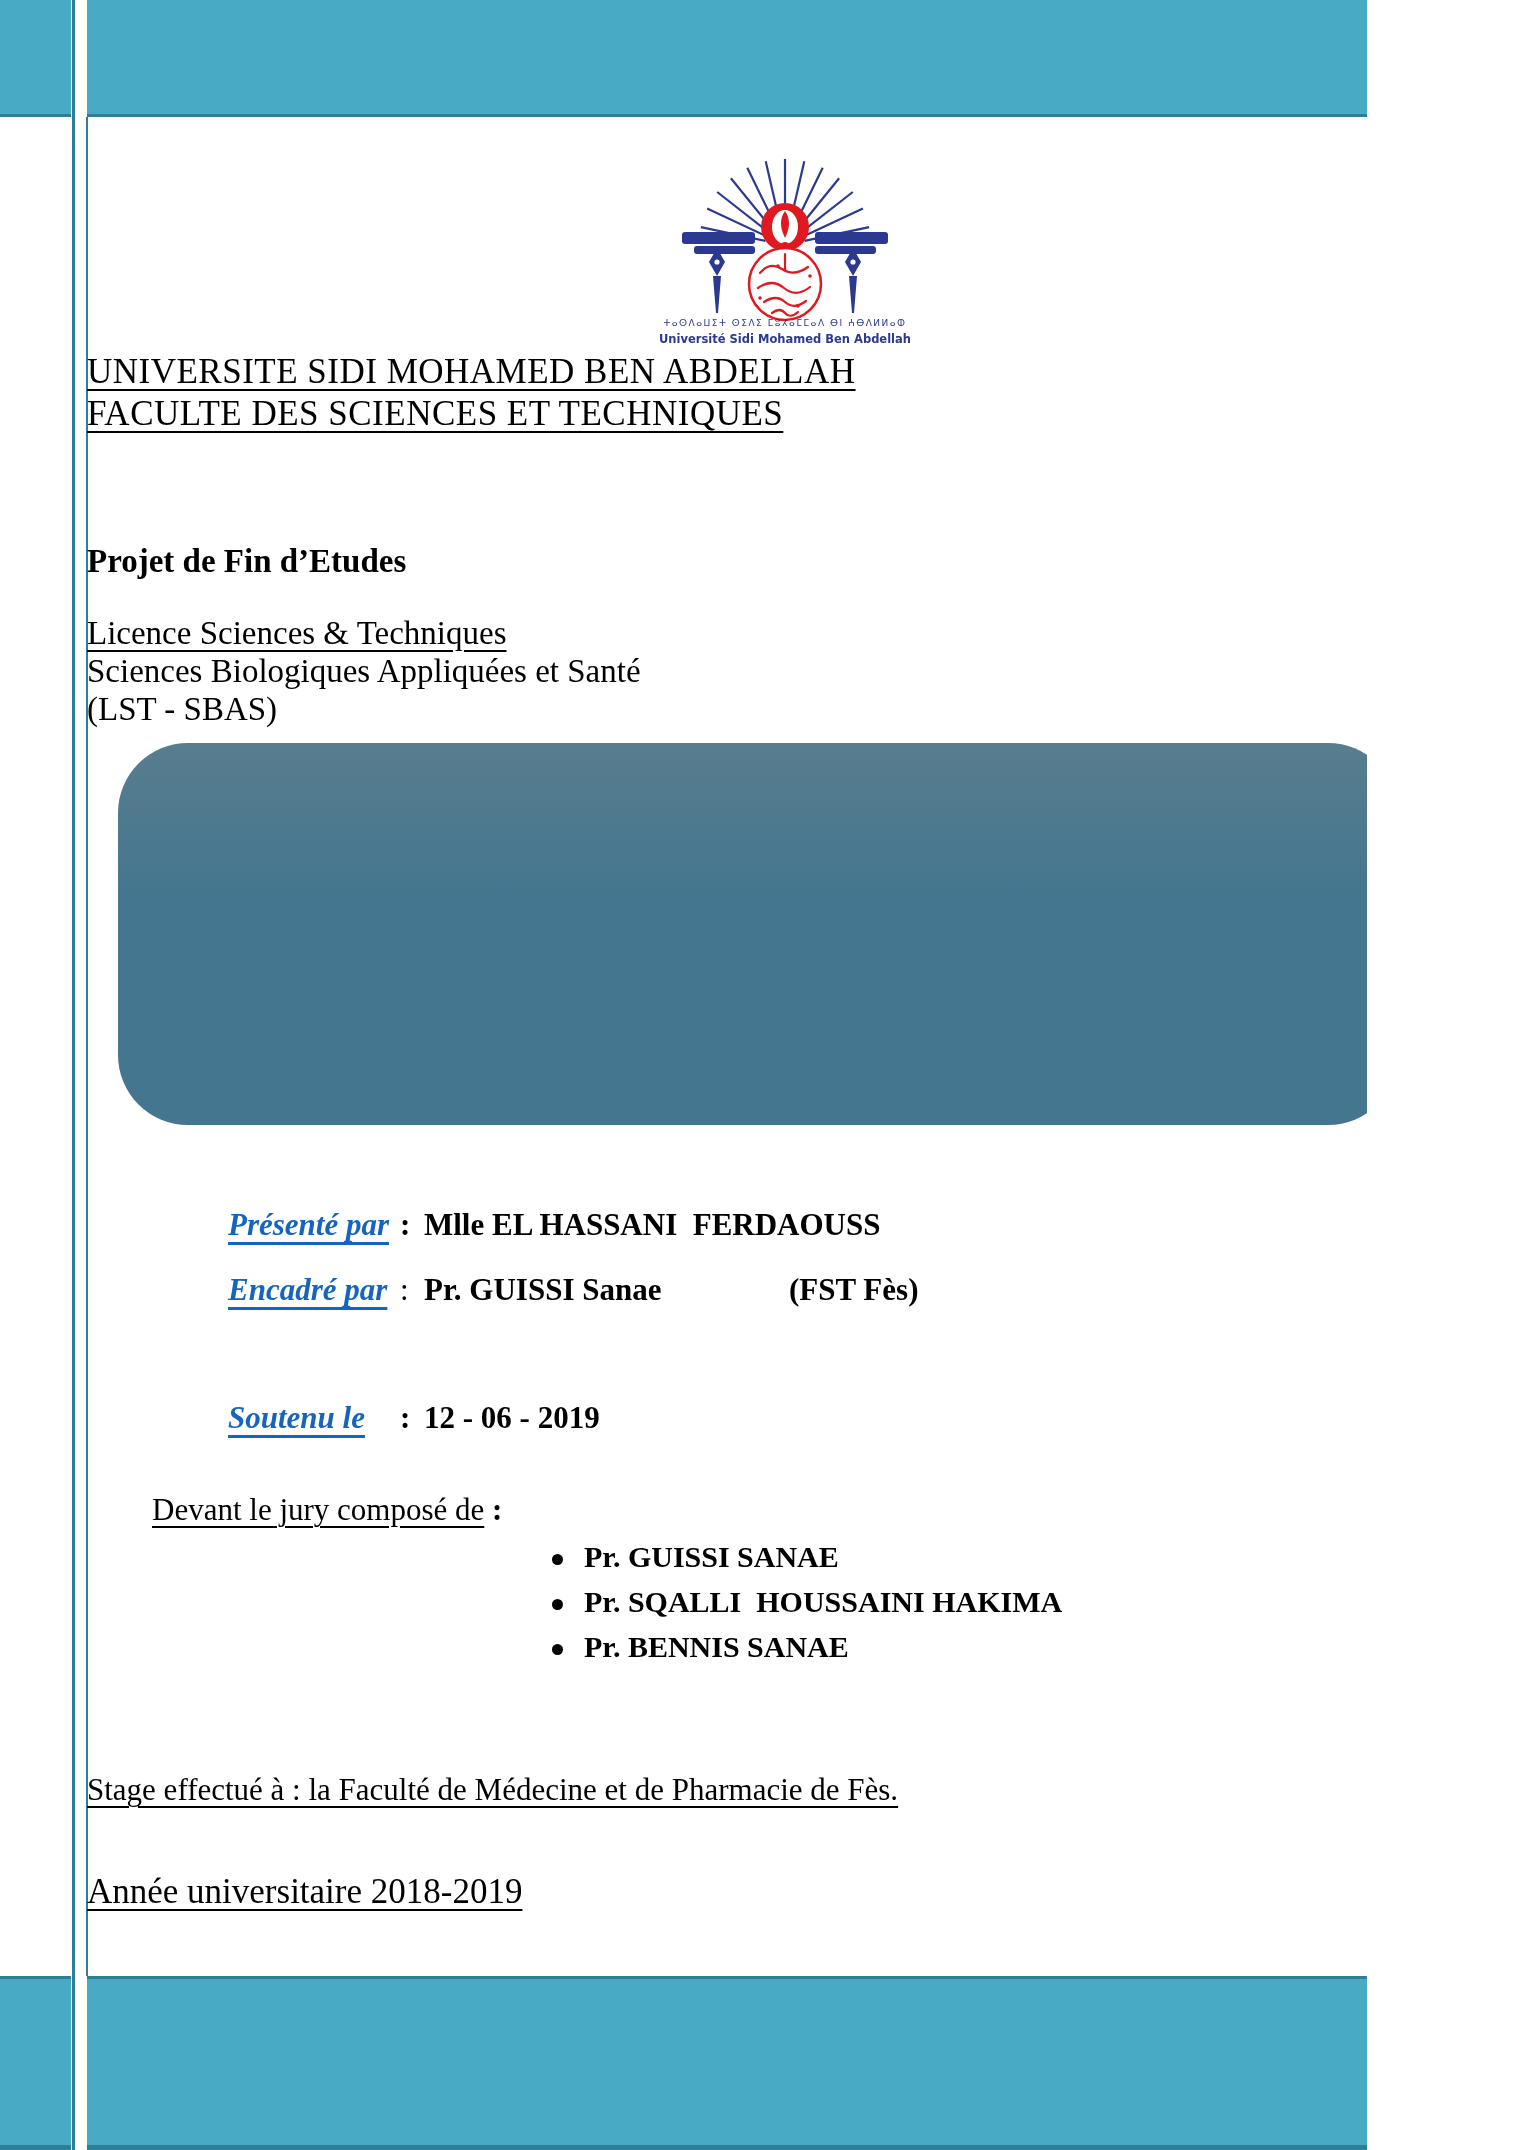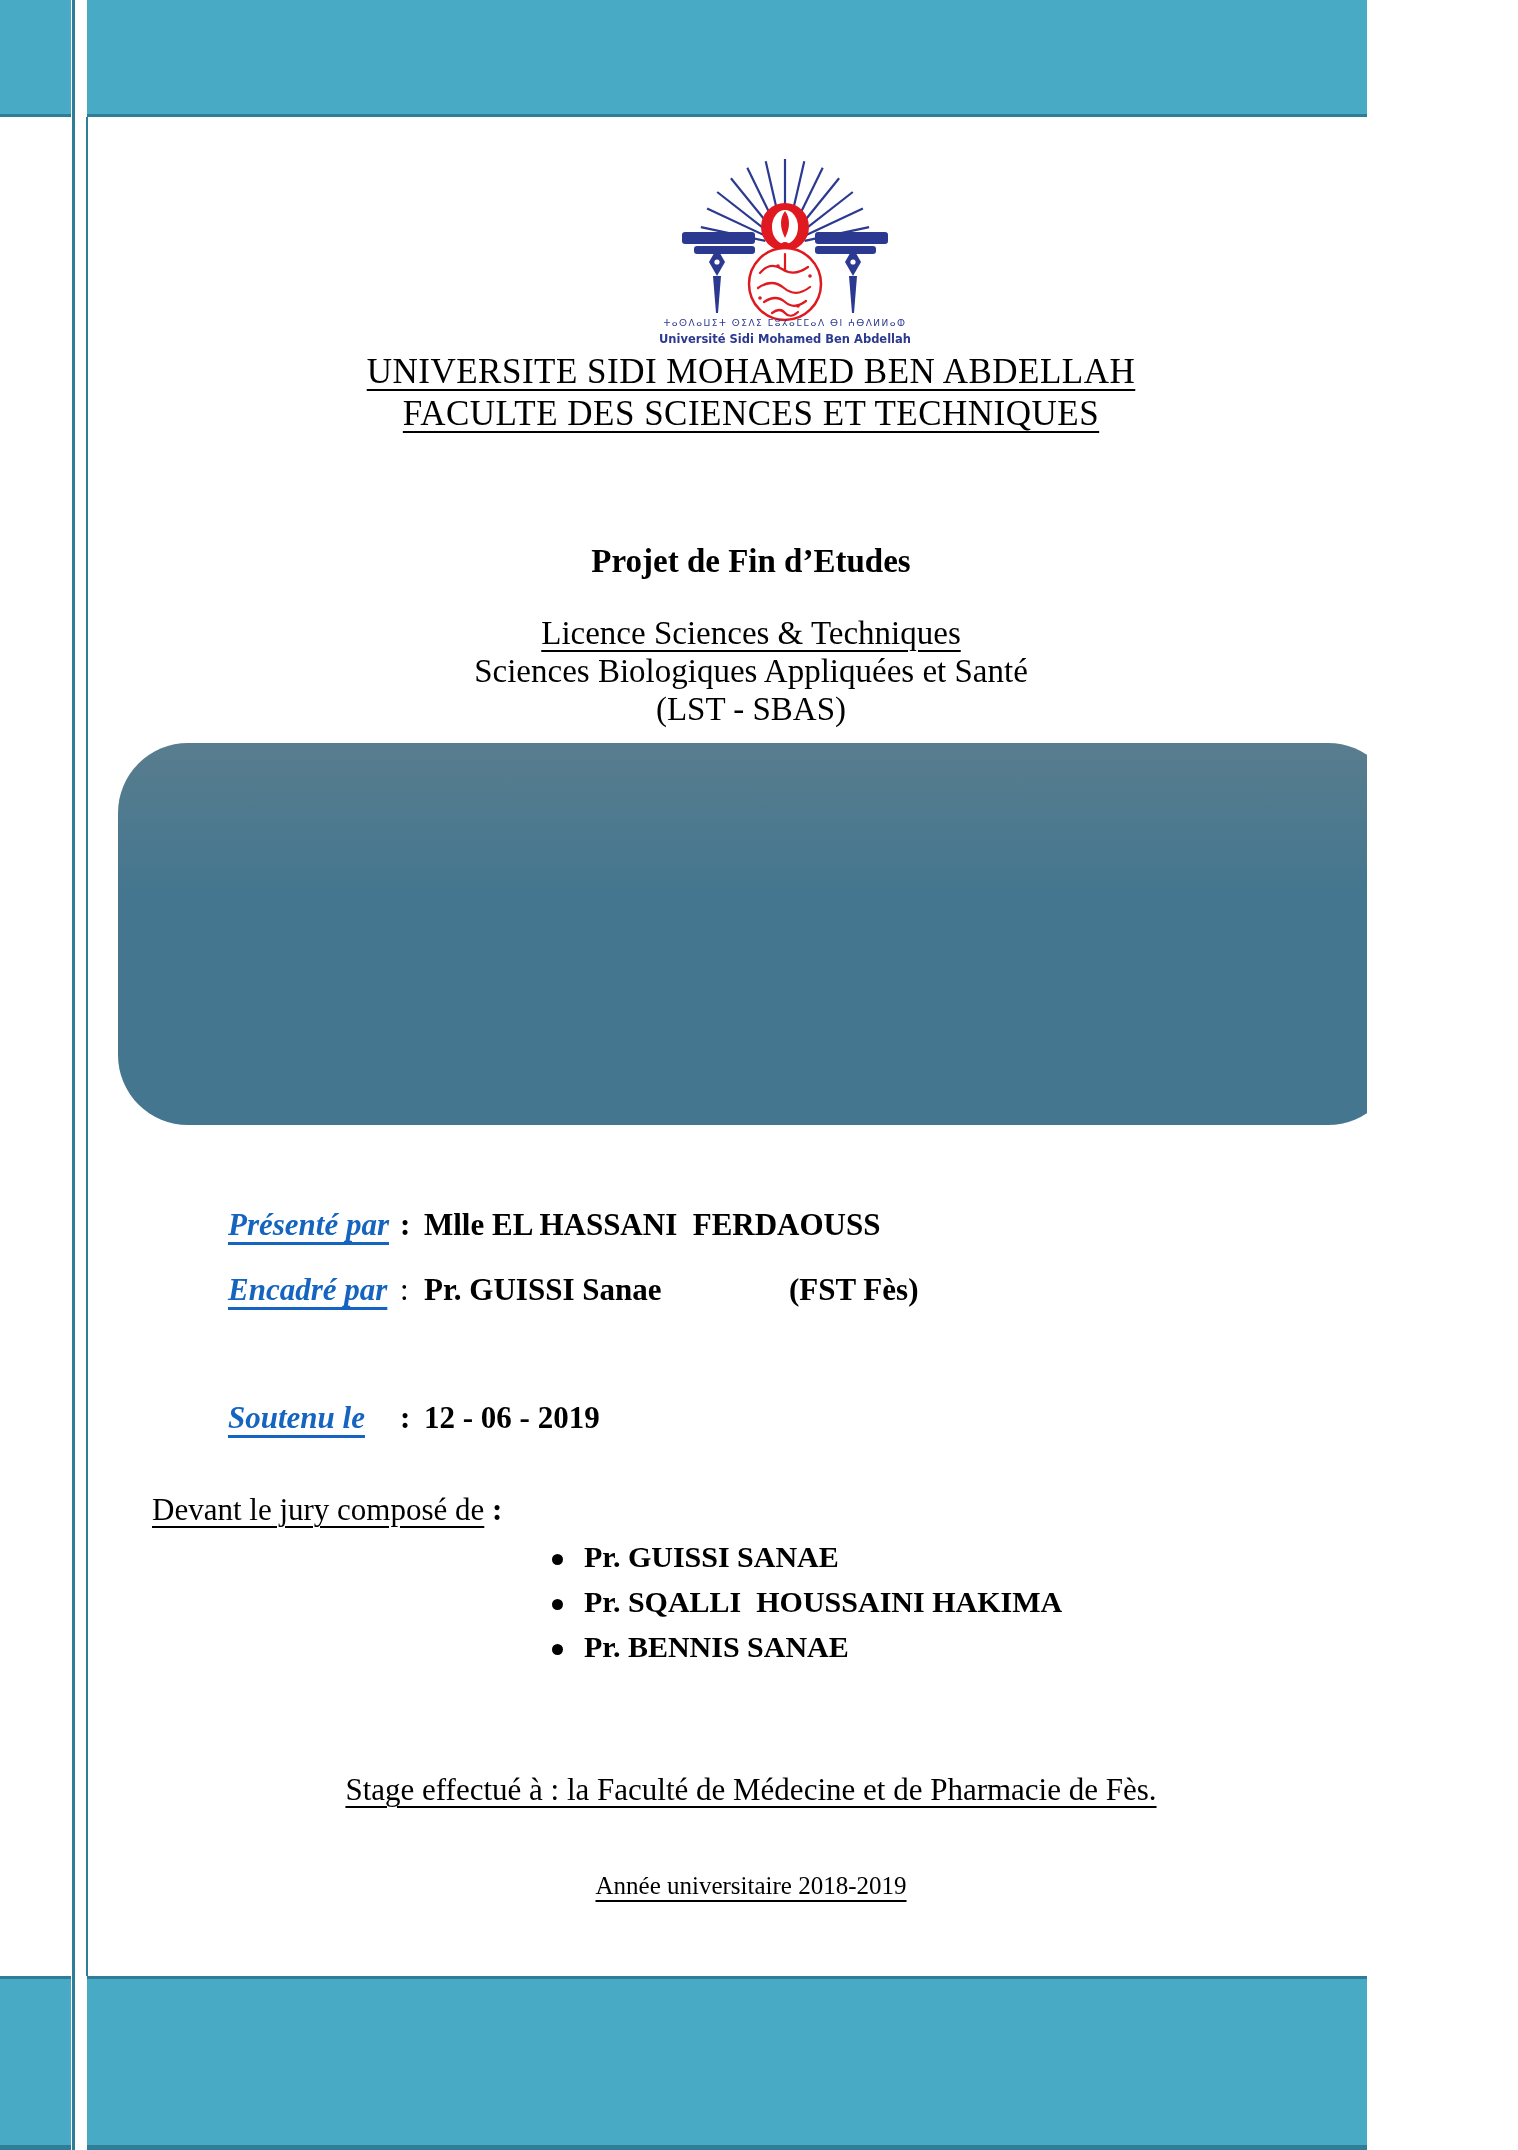--- a/index.html
+++ b/index.html
@@ -14,21 +14,21 @@
   .seg-left{left:0;width:71px;}
   .seg-right{left:1459px;width:59px;}
   .vline{position:absolute;background:var(--band-edge);}
   .vline.outer-left{left:72px;top:0;width:3px;height:2150px;}
   .vline.outer-right{left:1454px;top:0;width:3px;height:2150px;}
   .vline.inner-left{left:86px;top:117px;width:2px;height:1859px;}
   .vline.inner-right{left:1443px;top:117px;width:2px;height:1859px;}
 
   
   .abs{position:absolute;}
-  .centered{left:80px;width:1342px;text-align:center;}
+  .centered{left:87px;width:1342px;text-align:left;}
   .u{text-decoration:underline;text-decoration-thickness:2px;text-underline-offset:6px;}
   .pre{white-space:pre-wrap;}
 
   .hdr-line{font-size:35px;letter-spacing:0.5px;}
   .proj-line{font-size:33px;}
   .bold{font-weight:bold;}
 
   
   .box-back{position:absolute;left:118px;top:743px;width:1280px;height:382px;border-radius:70px;
             background:linear-gradient(180deg,#4f7popup 0,#000 0);} 
@@ -55,21 +55,21 @@
   .sup-name{display:inline-block;min-width:365px;}
   .sup-name.n2{min-width:340px;}
 
   
   .jury-heading{left:152px;top:1492px;font-size:31px;}
   .jury-list{position:absolute;left:552px;top:1540px;list-style:none;margin:0;padding:0;}
   .jury-list li{position:relative;height:45px;font-size:30px;font-weight:bold;padding-left:32px;}
   .jury-list li::before{content:"";position:absolute;left:0;top:14px;width:11px;height:11px;border-radius:50%;background:#000;}
 
   .stage-line{top:1746px;font-size:31px;margin-top:26px;}
-  .year-line{top:1872px;font-size:25px;}
+  .year-line{top:1872px;font-size:35px;}
 
   
   .logo{position:absolute;left:660px;top:148px;width:250px;height:205px;}
 </style>
 </head>
 <body>
 
 <div class="page" style="--band:#49aac5;--band-edge:#2e7e98;--label-blue:#1565c0;">
 
   <div class="band top seg-main"></div>

